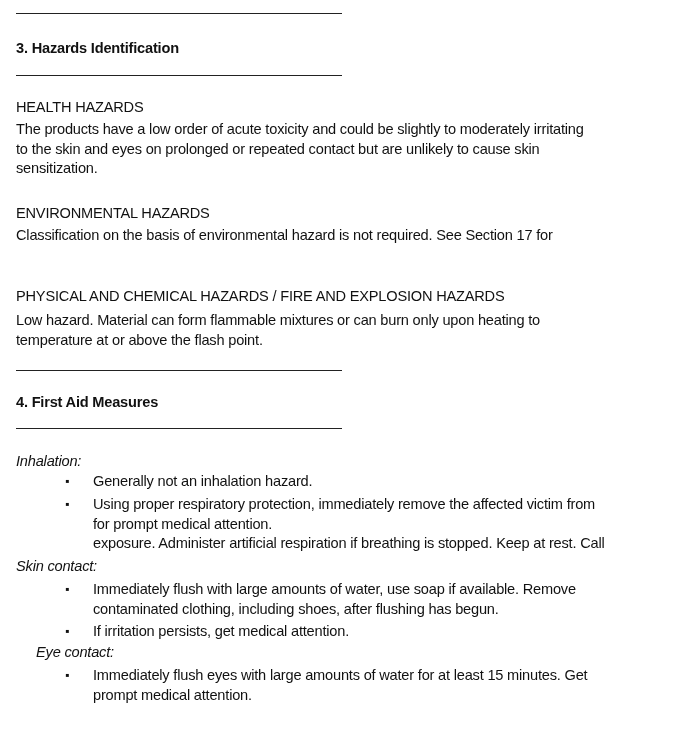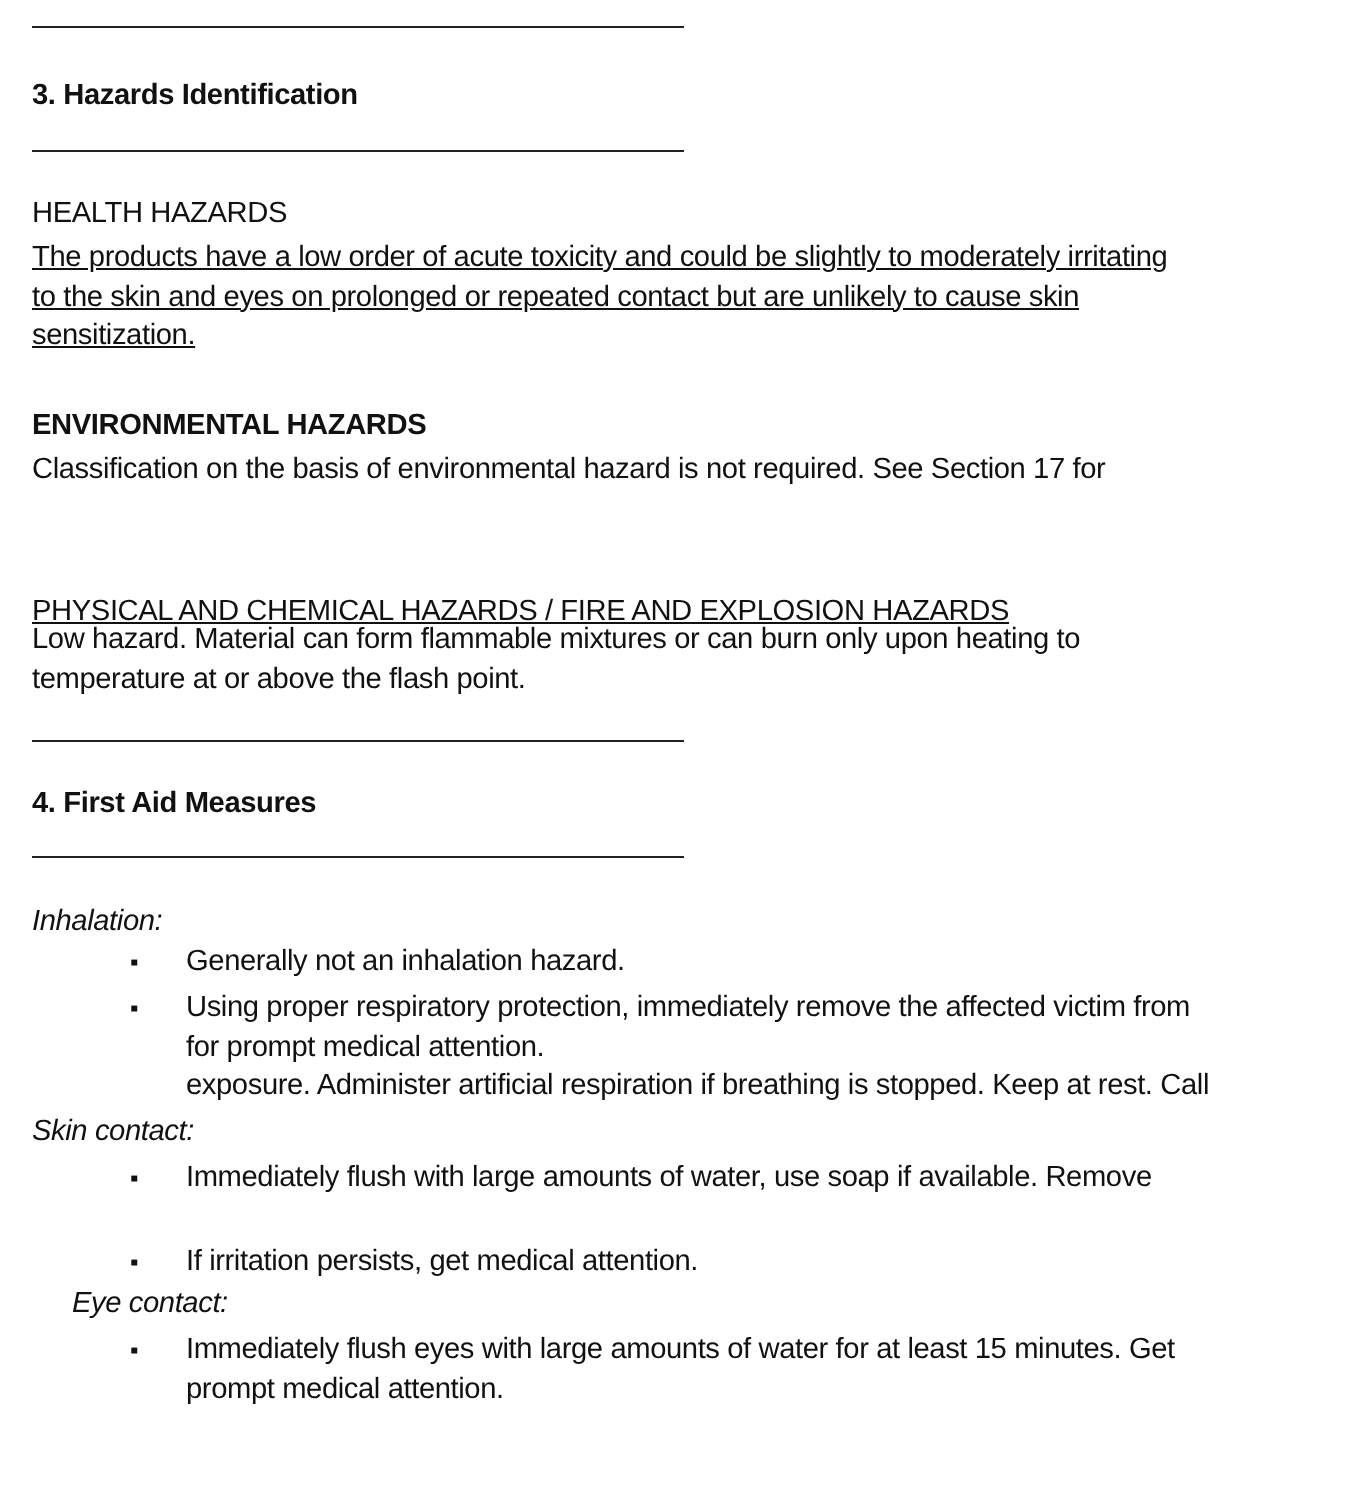--- a/index.html
+++ b/index.html
@@ -18,32 +18,32 @@
     .bullet .txt { display: block; margin-left: 27px; }
   </style>
 </head>
 <body>
 
 <div class="rule" style="top:13px;"></div>
 <div class="heading" style="top:40px;text-align:center;">3. Hazards Identification</div>
 <div class="rule" style="top:75px;"></div>
 
 <div class="sub" style="top:99px;">HEALTH HAZARDS</div>
-<div class="para" style="top:120px;text-decoration:underline;">
+<div class="para" style="top:120px;">
   <div>The products have a low order of acute toxicity and could be slightly to moderately irritating</div>
   <div>to the skin and eyes on prolonged or repeated contact but are unlikely to cause skin</div>
   <div>sensitization.</div>
 </div>
 
-<div class="sub" style="top:205px;font-weight:bold;">ENVIRONMENTAL HAZARDS</div>
+<div class="sub" style="top:205px;">ENVIRONMENTAL HAZARDS</div>
 <div class="para" style="top:226px;">
   <div>Classification on the basis of environmental hazard is not required. See Section 17 for</div>
 </div>
 
-<div class="sub" style="top:298px;text-decoration:underline;">PHYSICAL AND CHEMICAL HAZARDS / FIRE AND EXPLOSION HAZARDS</div>
+<div class="sub" style="top:288px;">PHYSICAL AND CHEMICAL HAZARDS / FIRE AND EXPLOSION HAZARDS</div>
 <div class="para" style="top:311px;">
   <div>Low hazard. Material can form flammable mixtures or can burn only upon heating to</div>
   <div>temperature at or above the flash point.</div>
 </div>
 
 <div class="rule" style="top:370px;"></div>
 <div class="heading" style="top:394px;">4. First Aid Measures</div>
 <div class="rule" style="top:428px;"></div>
 
 <div class="label" style="top:453px;">Inhalation:</div>
@@ -60,20 +60,21 @@
     <span style="display:block">for prompt medical attention.</span>
     <span style="display:block">exposure. Administer artificial respiration if breathing is stopped. Keep at rest. Call</span>
   </span>
 </div>
 
 <div class="label" style="top:558px;">Skin contact:</div>
 <div class="bullet" style="top:580px;">
   <span class="mark">▪</span>
   <span class="txt">
     <span style="display:block">Immediately flush with large amounts of water, use soap if available. Remove</span>
+    <span style="display:block">contaminated clothing, including shoes, after flushing has begun.</span>
   </span>
 </div>
 <div class="bullet" style="top:622px;">
   <span class="mark">▪</span>
   <span class="txt">
     <span style="display:block">If irritation persists, get medical attention.</span>
   </span>
 </div>
 
 <div class="label" style="top:644px;margin-left:20px;">Eye contact:</div>

